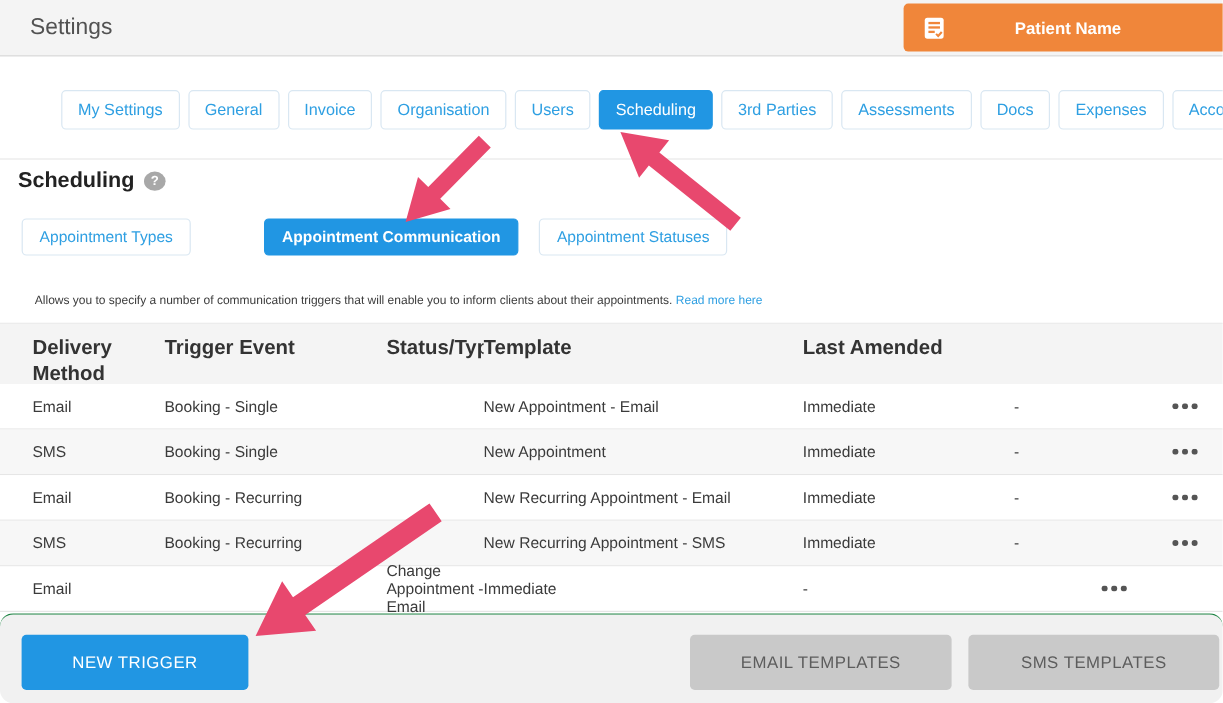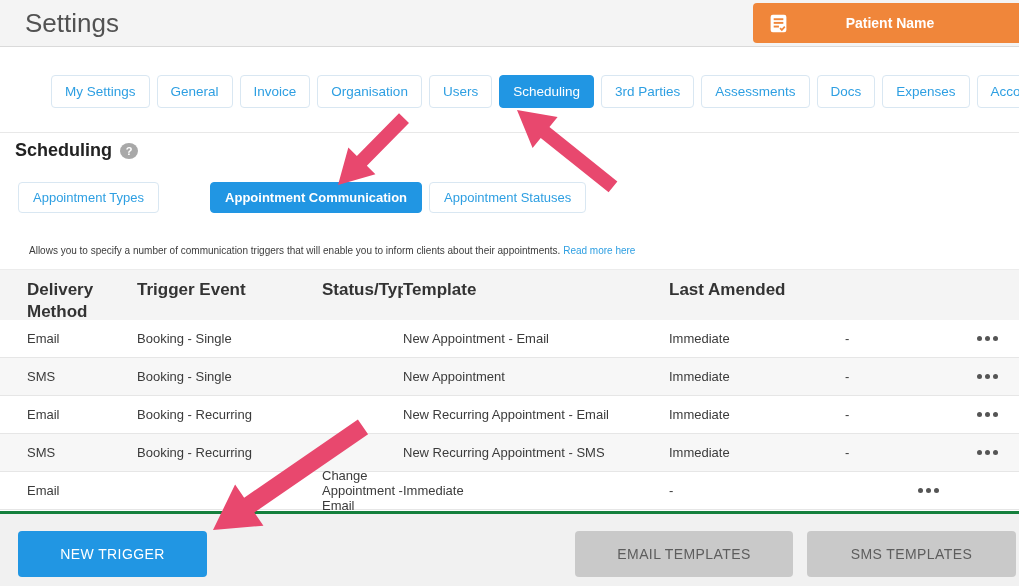--- a/index.html
+++ b/index.html
@@ -9,21 +9,21 @@
     font-family:"Liberation Sans", sans-serif; background:#fff; color:#3b3b3b;
   }
 
   
   .top-header {
     position:absolute; top:0; left:0; right:0; height:47px;
     background:#f4f4f4; border-bottom:1px solid #dadada;
   }
   .page-title {
     position:absolute; left:25px; top:0; line-height:46px;
-    font-size:26px; font-weight:400; color:#525252;
+    font-size:19px; font-weight:400; color:#525252;
   }
   .patient-btn {
     position:absolute; right:-6px; top:3px; height:40px; width:272px;
     background:#f0863a; border:none; border-radius:4px; cursor:pointer;
     display:flex; align-items:center; color:#fff;
   }
   .patient-btn .pb-icon { margin-left:15px; display:flex; }
   .patient-btn .pb-label { flex:1; text-align:center; font-size:14px; font-weight:700; padding-right:34px; }
 
   
@@ -38,21 +38,21 @@
 
   
   .section-head { position:absolute; top:140px; left:15px; display:flex; align-items:center; gap:8px; }
   .section-title { font-size:18px; font-weight:700; color:#222; }
   .help-badge {
     width:18px; height:16px; border-radius:50%; background:#a8a8a8; color:#fff;
     font-size:11px; font-weight:700; text-align:center; line-height:16px; cursor:pointer;
   }
 
   
-  .sub-tabs { position:absolute; top:182px; left:18px; display:flex; gap:7px; }
+  .sub-tabs { position:absolute; top:182px; left:18px; display:flex; gap:17px; }
   .sub-tabs .tab { height:31px; line-height:29px; font-size:13px; padding:0 14px; }
   .sub-tabs .tab.active { font-weight:700;margin-left:44px; }
 
   
   .intro { position:absolute; top:245px; left:29px; right:16px; font-size:10px; color:#3c3c3c; }
   .intro a { color:#2e9fe2; text-decoration:none; cursor:pointer; }
 
   
   .trigger-table { position:absolute; top:269px; left:0; right:0; }
   .t-row {
@@ -70,21 +70,21 @@
   .t-cell { font-size:13px; color:#3b3b3b; overflow:hidden; }
   .t-cell.c1 { padding-left:27px; padding-right:30px; }
   .body-row { height:38px; border-bottom:1px solid #e6e6e6; background:#fff; }
   .body-row.alt { background:#f7f7f7; }
   .dots { display:flex; gap:3px; justify-content:flex-end; padding-right:21px; cursor:pointer; }
   .dots i { width:5px; height:5px; border-radius:50%; background:#555; }
 
   
   .footer-bar {
     position:absolute; top:511px; left:0; right:0; bottom:0;
-    background:#f1f1f1; border-top:3px solid #15803d;
+    background:#f1f1f1; border-top:1px solid #15803d;border-radius:11px;
   }
   .btn {
     position:absolute; top:17px; height:46px; border:none; border-radius:4px;
     font-family:inherit; font-size:14px; letter-spacing:.4px; cursor:pointer;
   }
   .btn-primary { left:18px; width:189px; background:#2196e3; color:#fff; }
   .btn-gray { background:#c9c9c9; color:#5d5d5d; }
   .btn-email { left:575px; width:218px; }
   .btn-sms  { left:807px; width:209px; }
 

